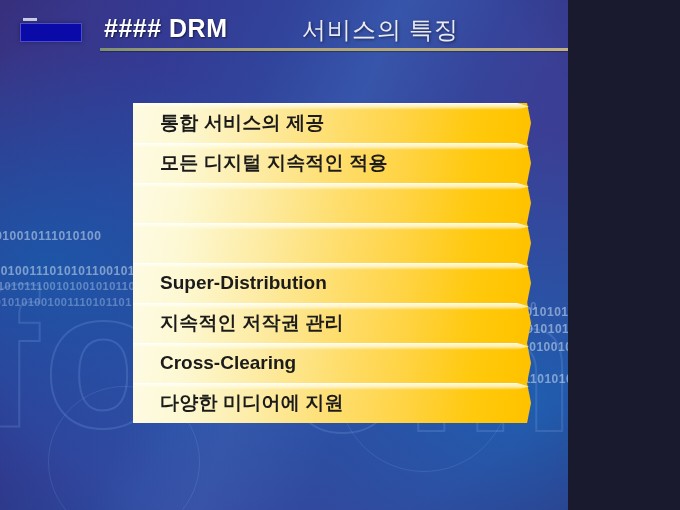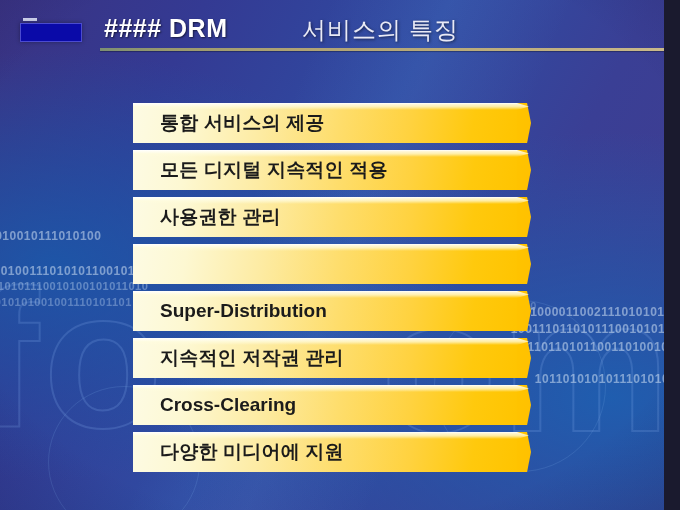--- a/index.html
+++ b/index.html
@@ -2,21 +2,21 @@
 <html><head>
 <meta charset="utf-8">
 <style>
   html,body{margin:0;padding:0;background:#1a1a2e;}
   body{
     font-family:"Liberation Sans","DejaVu Sans",sans-serif;
     -webkit-font-smoothing:antialiased;
   }
   #slide{
     position:relative;
-    width:664px;height:510px;
+    width:568px;height:510px;
     overflow:hidden;
     background:#0f766e;
   }
 
   
   .bg-base{
     position:absolute;inset:0;
     background:
       radial-gradient(120% 90% at 92% 78%, rgba(26,99,180,.85) 0%, rgba(26,99,180,0) 58%),
       radial-gradient(95% 75% at 8% 52%, rgba(24,92,172,.80) 0%, rgba(24,92,172,0) 56%),
@@ -110,21 +110,21 @@
 
   
   #barlist{
     position:absolute;
     left:133px; top:103px;
     width:398px;
   }
   .bar{
     position:relative;
     height:40px;
-    margin-bottom:7px;
+    margin-bottom:0;
     display:flex;
     align-items:center;
   }
   
   .bar-body{
     position:absolute;
     left:0; top:0;
     width:384px; height:40px;
     background:linear-gradient(100deg,
         #fdfbe4 0%,
@@ -219,21 +219,20 @@
         <div class="bar-body"></div>
         <div class="bar-head"></div>
         <div class="bar-sep"></div>
         <div class="bar-label">모든 디지털 지속적인 적용</div>
       </div>
       <div class="bar">
         <div class="bar-shadow"></div>
         <div class="bar-body"></div>
         <div class="bar-head"></div>
         <div class="bar-sep"></div>
-        <div class="bar-label">사용권한 관리</div>
       </div>
       <div class="bar">
         <div class="bar-shadow"></div>
         <div class="bar-body"></div>
         <div class="bar-head"></div>
         <div class="bar-sep"></div>
       </div>
       <div class="bar">
         <div class="bar-shadow"></div>
         <div class="bar-body"></div>

